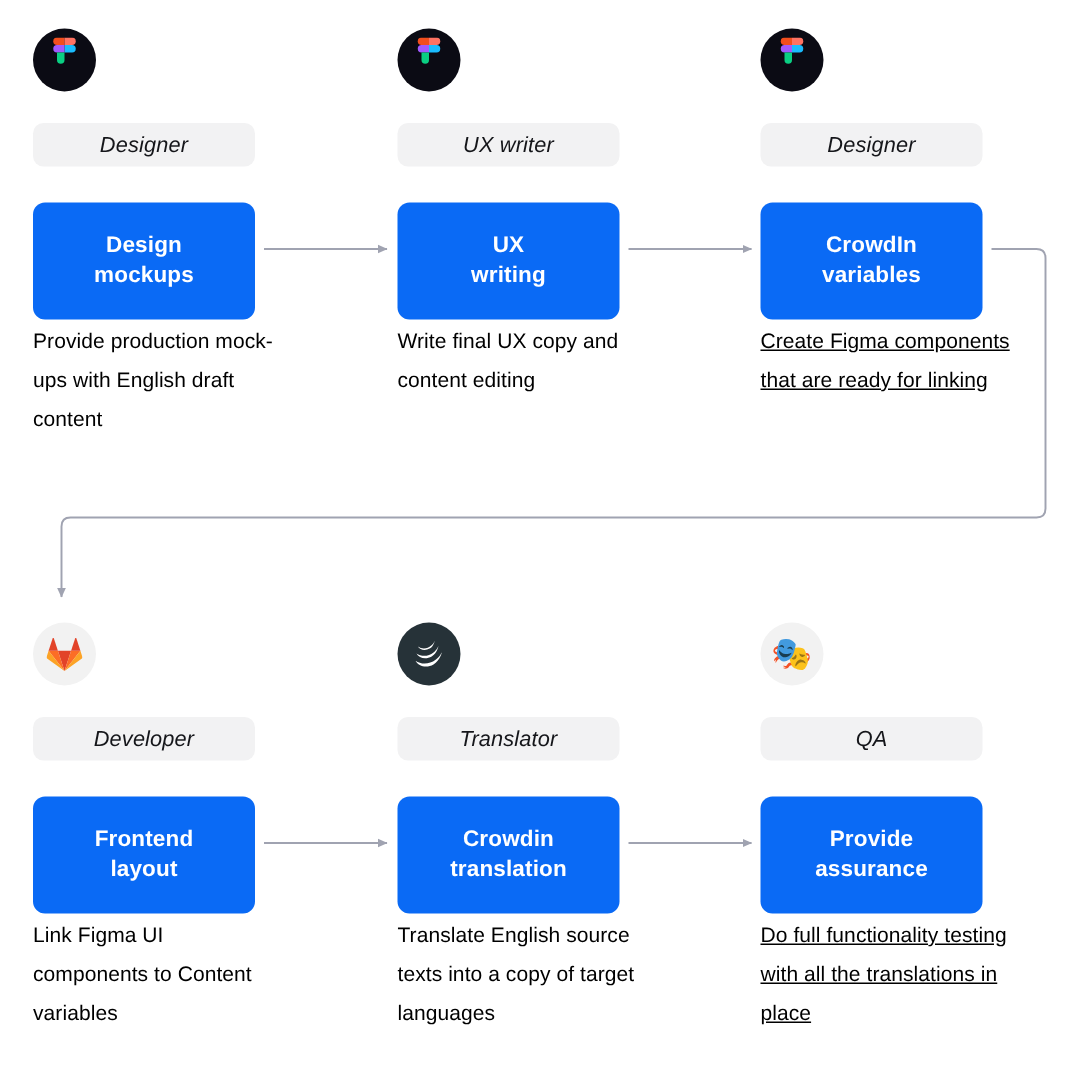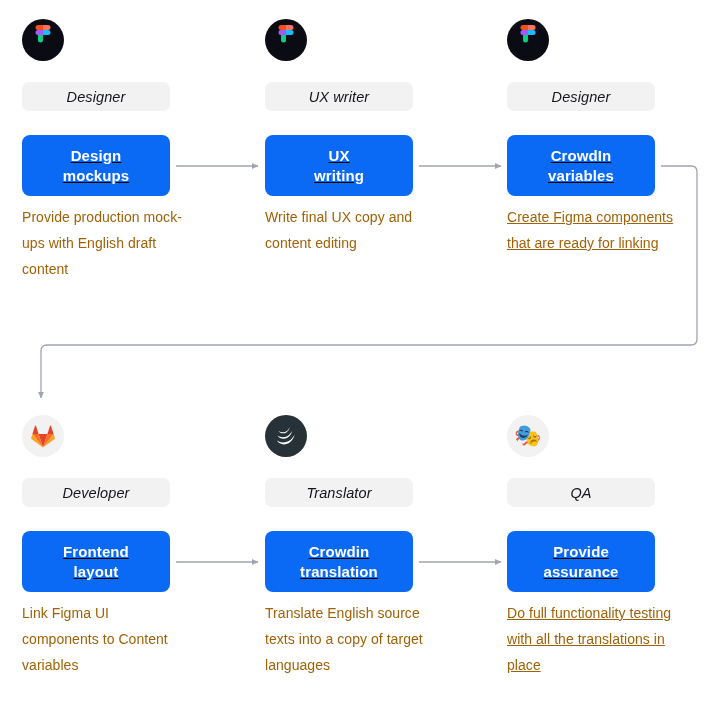--- a/index.html
+++ b/index.html
@@ -85,48 +85,47 @@
     letter-spacing: 0.1px;
     font-style: italic;
   }
 
   
   .stage-box {
     position: absolute;
     left: 0px;
     top: 135px;
     width: 148px;
-    height: 61px;
+    height: 78px;
     background: #0a6af5;
     border-radius: 8px;
     display: flex;
     align-items: center;
     justify-content: center;
     text-align: center;
     box-sizing: border-box;
-    text-decoration: underline;
   }
   .stage-box span {
     font-size: 15px;
     font-weight: bold;
     color: #ffffff;
     line-height: 20px;
     letter-spacing: 0.1px;
     padding: 0 4px;
   }
 
   
   .desc {
     position: absolute;
     left: 0px;
-    top: 204px;
+    top: 214px;
     width: 160px;
     font-size: 14px;
     line-height: 26px;
-    color: #a16207;
+    color: #000000;
     letter-spacing: 0.05px;
   }
   .col-3 .desc { width: 168px; text-decoration: underline; }
 </style>
 </head>
 <body>
 
 <div id="canvas">
 
   <svg id="connectors" viewBox="0 0 720 728" width="720" height="728">

